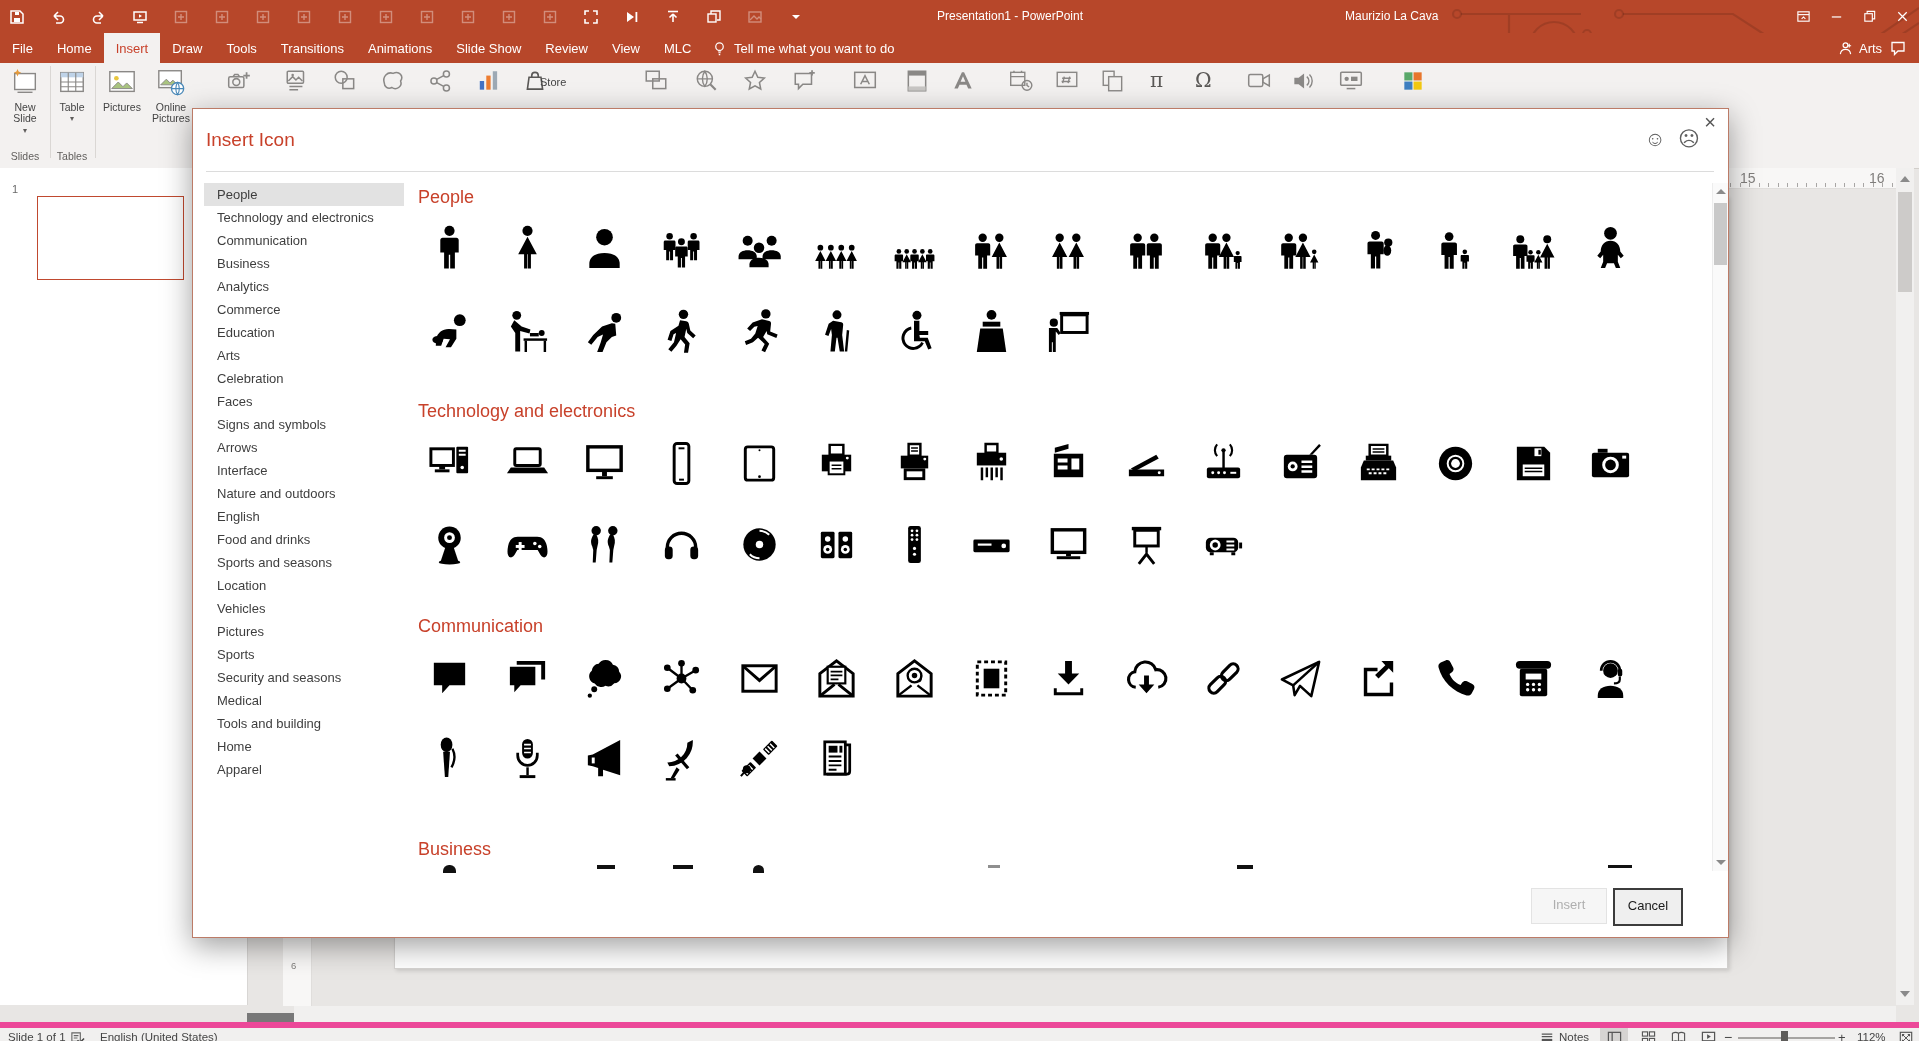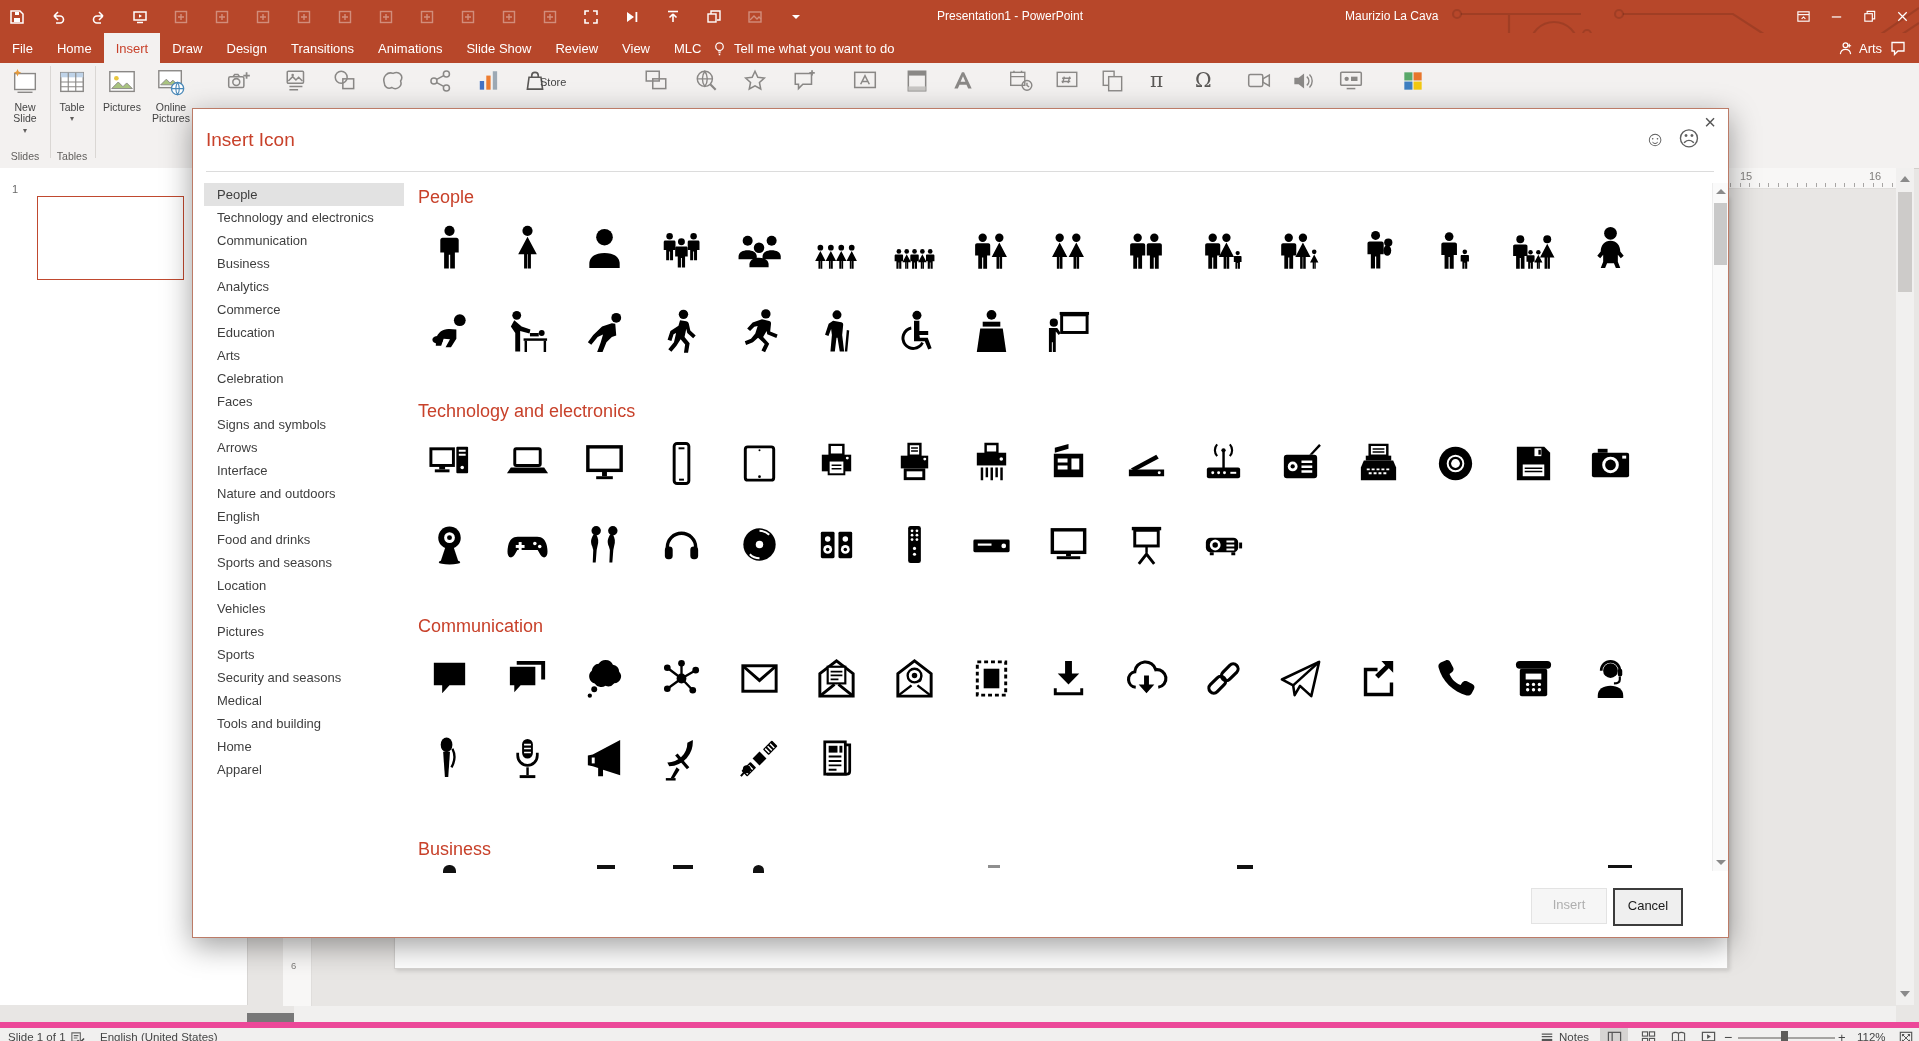--- a/index.html
+++ b/index.html
@@ -31,21 +31,21 @@
   .ribicon svg{width:26px;height:26px;}
   .ribicon .glyph{font-size:20px;color:#5a5856;font-family:"DejaVu Serif",serif;}
   #store-txt{position:absolute;left:540px;top:13px;font-size:11px;color:#444;cursor:pointer;}
   .caret{font-size:8px;color:#605E5C;}
   
   #slidepanel{position:absolute;left:0;top:168px;width:247px;height:837px;background:#fff;border-right:1px solid #D8D6D4;}
   #thumb-num{position:absolute;left:12px;top:15px;font-size:11px;color:#6a6a6a;}
   #thumb{position:absolute;left:37px;top:28px;width:145px;height:82px;background:#fff;border:1.5px solid #C0492F;cursor:pointer;}
   #hruler{position:absolute;left:247px;top:168px;width:1649px;height:20px;background:#F8F7F6;border-bottom:1px solid #E0DEDC;}
   .rtick{position:absolute;bottom:1px;width:1px;height:4px;background:#A8A6A4;}
-  .rnum{position:absolute;top:2px;font-size:11px;color:#7F7D7B;}
+  .rnum{position:absolute;top:2px;font-size:14px;color:#7F7D7B;}
   #vruler{position:absolute;left:283px;top:936px;width:28px;height:70px;background:#F8F7F6;border-right:1px solid #E0DEDC;}
   #vnum{position:absolute;left:8px;top:24px;font-size:9.5px;color:#7F7D7B;}
   #slide{position:absolute;left:394px;top:196px;width:1332px;height:771px;background:#fff;border:1px solid #D5D3D1;box-shadow:2px 2px 4px rgba(0,0,0,.12);}
   #vscroll{position:absolute;left:1896px;top:168px;width:18px;height:837px;background:#F1F0EF;}
   .sarrow{position:absolute;left:4px;width:0;height:0;border-left:5px solid transparent;border-right:5px solid transparent;cursor:pointer;}
   #vthumb{position:absolute;left:2px;top:24px;width:14px;height:100px;background:#CDCBC9;cursor:pointer;}
   #hscroll{position:absolute;left:294px;top:1006px;width:1602px;height:16px;background:#F1F0EF;}
   #splitter{position:absolute;left:247px;top:1013px;width:47px;height:9px;background:#787878;cursor:pointer;}
   
   #dialog{position:absolute;left:192px;top:108px;width:1535px;height:828px;background:#fff;border:1px solid #BC7B67;box-shadow:0 8px 28px rgba(0,0,0,.38);z-index:50;}
@@ -914,21 +914,21 @@
           <use href="#w-close"></use>
         </svg>
       </div>
   </div>
 
   <div id="tabrow">
       <span class="tab">File</span>
       <span class="tab">Home</span>
       <span class="tab active">Insert</span>
       <span class="tab">Draw</span>
-      <span class="tab">Design</span>
+      <span class="tab">Tools</span>
       <span class="tab">Transitions</span>
       <span class="tab">Animations</span>
       <span class="tab">Slide Show</span>
       <span class="tab">Review</span>
       <span class="tab">View</span>
       <span class="tab">MLC</span>
     </div>
   <div id="tellme">
     <svg width="15" height="15">
         <use href="#t-bulb"></use>

